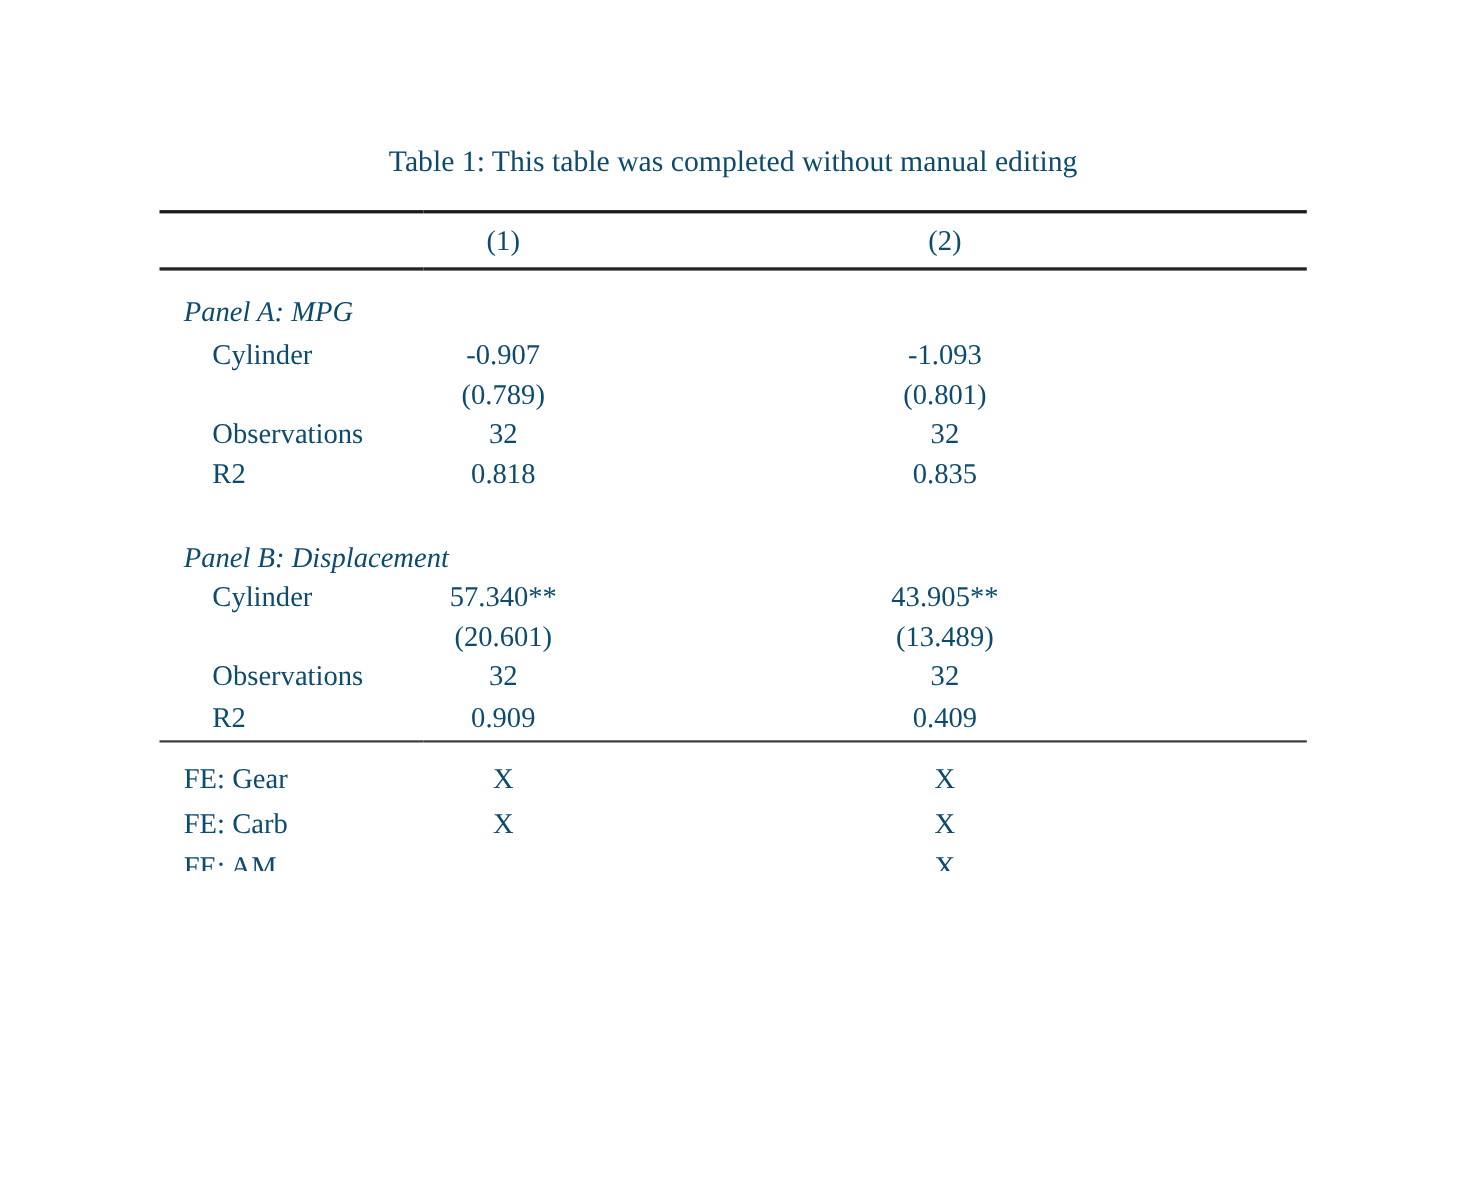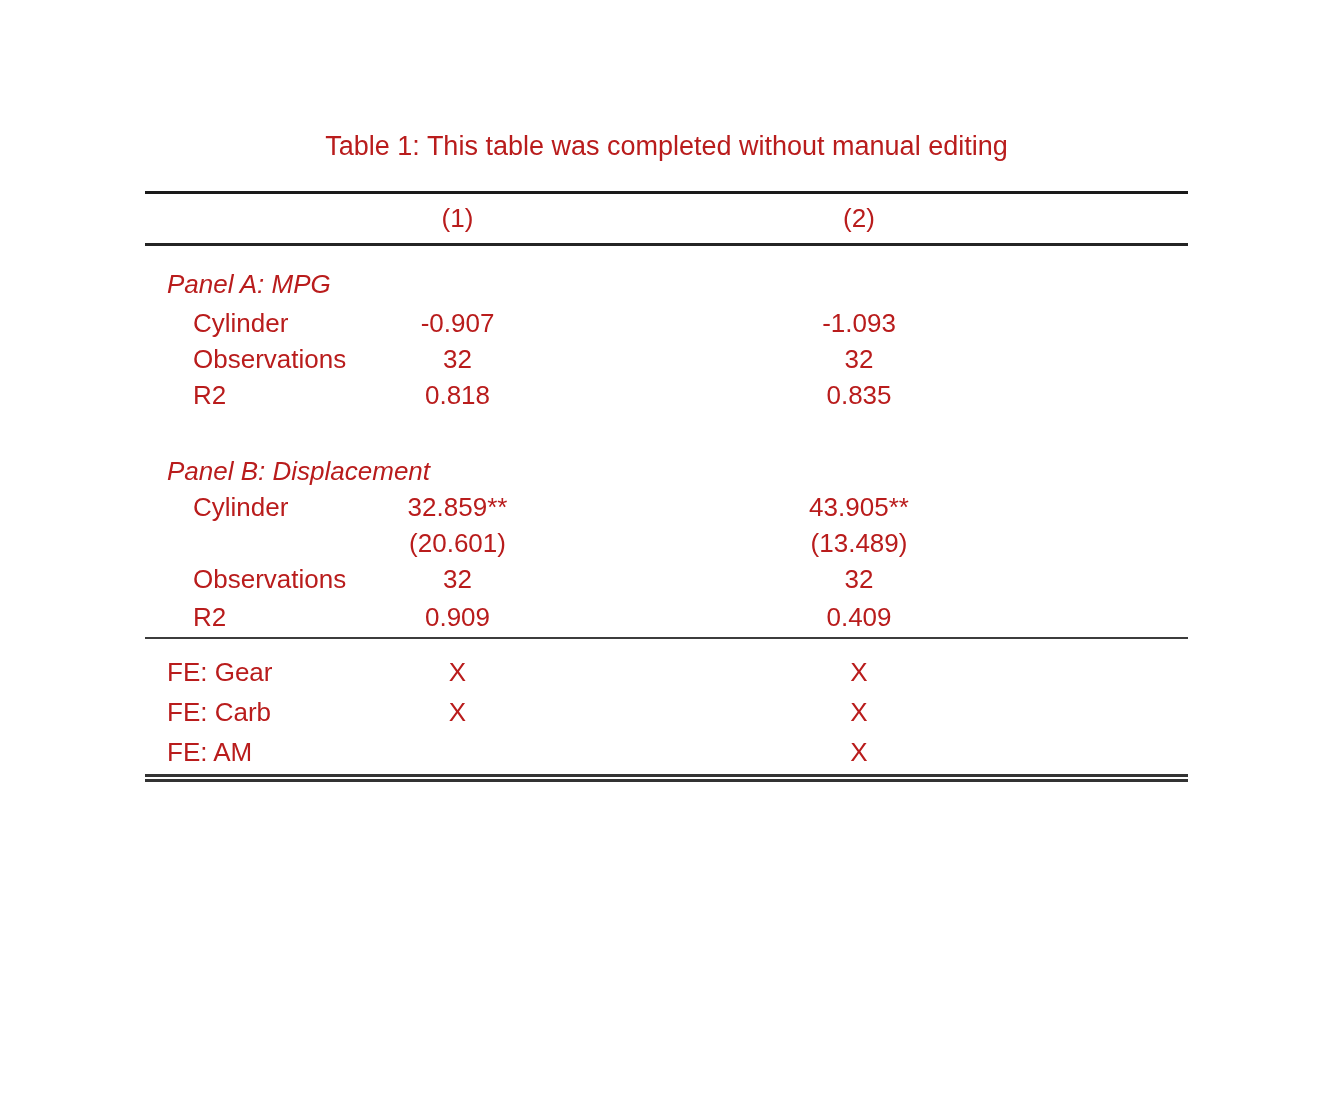--- a/index.html
+++ b/index.html
@@ -5,22 +5,22 @@
   html, body {
     margin: 0;
     padding: 0;
     background: #ffffff;
   }
   .page {
     position: relative;
     width: 1342px;
     height: 792px;
     background: #ffffff;
-    font-family: Liberation Sans, sans-serif;
-    color: #b91c1c;
+    font-family: Liberation Serif, serif;
+    color: #0c4a6e;
     overflow: hidden;
   }
   .caption {
     position: absolute;
     top: 130px;
     left: 145px;
     width: 1043px;
     text-align: center;
     font-size: 27px;
     line-height: 32px;
@@ -98,40 +98,45 @@
 
       <tr class="r-panel-first">
         <td class="lbl panel-label" colspan="3">Panel A: MPG</td>
       </tr>
       <tr class="r-std">
         <td class="indent">Cylinder</td>
         <td class="center">-0.907</td>
         <td class="center">-1.093</td>
       </tr>
       <tr class="r-std">
+        <td class="indent"></td>
+        <td class="center">(0.789)</td>
+        <td class="center">(0.801)</td>
+      </tr>
+      <tr class="r-std">
         <td class="indent">Observations</td>
         <td class="center">32</td>
         <td class="center">32</td>
       </tr>
       <tr class="r-std">
         <td class="indent">R2</td>
         <td class="center">0.818</td>
         <td class="center">0.835</td>
       </tr>
 
       <tr class="r-spacer">
         <td colspan="3"></td>
       </tr>
 
       <tr class="r-std">
         <td class="lbl panel-label" colspan="3">Panel B: Displacement</td>
       </tr>
       <tr class="r-std">
         <td class="indent">Cylinder</td>
-        <td class="center">32.859**</td>
+        <td class="center">57.340**</td>
         <td class="center">43.905**</td>
       </tr>
       <tr class="r-std">
         <td class="indent"></td>
         <td class="center">(20.601)</td>
         <td class="center">(13.489)</td>
       </tr>
       <tr class="r-std">
         <td class="indent">Observations</td>
         <td class="center">32</td>

